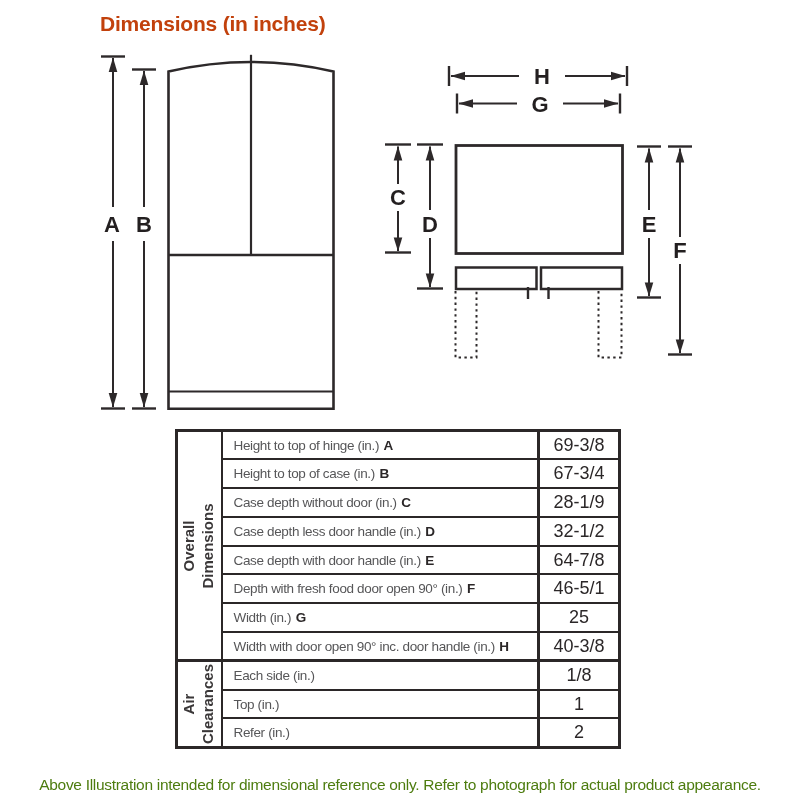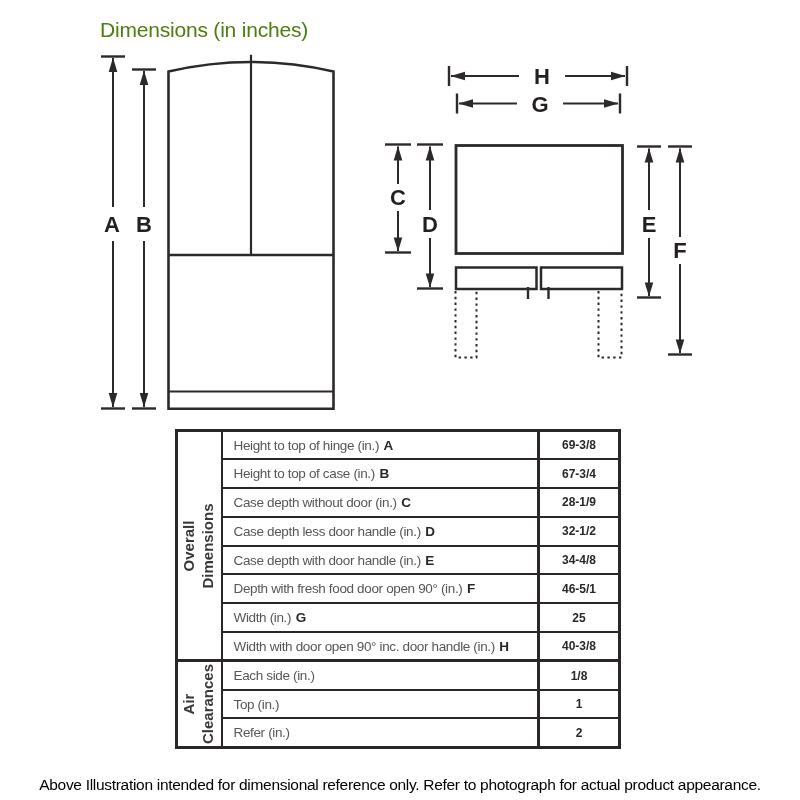--- a/index.html
+++ b/index.html
@@ -6,24 +6,24 @@
   html, body { background: #ffffff; }
   body {
     width: 800px; height: 800px;
     position: relative;
     font-family: "Liberation Sans", sans-serif;
     color: #231f20;
     overflow: hidden;
   }
   .page-title {
     position: absolute;
-    left: 100px; top: 18px;
+    left: 100px; top: 12px;
     font-size: 21px;
-    font-weight: normal;
-    color: #4d7c0f;
+    font-weight: bold;
+    color: #c2410c;
     letter-spacing: -0.2px;
   }
   .diagram-svg {
     position: absolute;
     left: 0; top: 0;
     width: 800px; height: 430px;
   }
   .diagram-svg line, .diagram-svg path, .diagram-svg rect {
     stroke: #2d292a;
     fill: none;
@@ -54,22 +54,22 @@
     padding-left: 11px;
     font-size: 13.5px;
     letter-spacing: -0.35px;
     color: #565658;
     white-space: nowrap;
     margin-top: 26px;
   }
   .dim-table td.value-cell {
     border-left: 3px solid #2b2728;
     text-align: center;
-    font-size: 12px;
-    font-weight: bold;
+    font-size: 18px;
+    font-weight: normal;
     color: #2b2728;
   }
   .dim-table td.section-cell {
     position: relative;
     border-right: 2px solid #2b2728;
   }
   .dim-table tr.section-start td { border-top: 3px solid #2b2728; }
   .rotated-label {
     position: absolute;
     left: 50%; top: 50%;
@@ -88,21 +88,21 @@
     margin-left: 4.5px;
     letter-spacing: 0;
   }
   .dim-letter:empty { display: none; }
   .footer-note {
     position: absolute;
     left: 0; right: 0; top: 776px;
     text-align: center;
     font-size: 15.5px;
     letter-spacing: -0.3px;
-    color: #000000;
+    color: #4d7c0f;
   }
 </style>
 </head>
 <body>
 
 <div class="page-title">Dimensions (in inches)</div>
 
 <svg class="diagram-svg" viewBox="0 0 800 430">
 
   <g>
@@ -226,21 +226,21 @@
   <tr>
     <td class="desc-cell"><span>Case depth without door (in.)</span><span class="dim-letter">C</span></td>
     <td class="value-cell">28-1/9</td>
   </tr>
   <tr>
     <td class="desc-cell"><span>Case depth less door handle (in.)</span><span class="dim-letter">D</span></td>
     <td class="value-cell">32-1/2</td>
   </tr>
   <tr>
     <td class="desc-cell"><span>Case depth with door handle (in.)</span><span class="dim-letter">E</span></td>
-    <td class="value-cell">34-4/8</td>
+    <td class="value-cell">64-7/8</td>
   </tr>
   <tr>
     <td class="desc-cell"><span>Depth with fresh food door open 90° (in.)</span><span class="dim-letter">F</span></td>
     <td class="value-cell">46-5/1</td>
   </tr>
   <tr>
     <td class="desc-cell"><span>Width (in.)</span><span class="dim-letter">G</span></td>
     <td class="value-cell">25</td>
   </tr>
   <tr>

